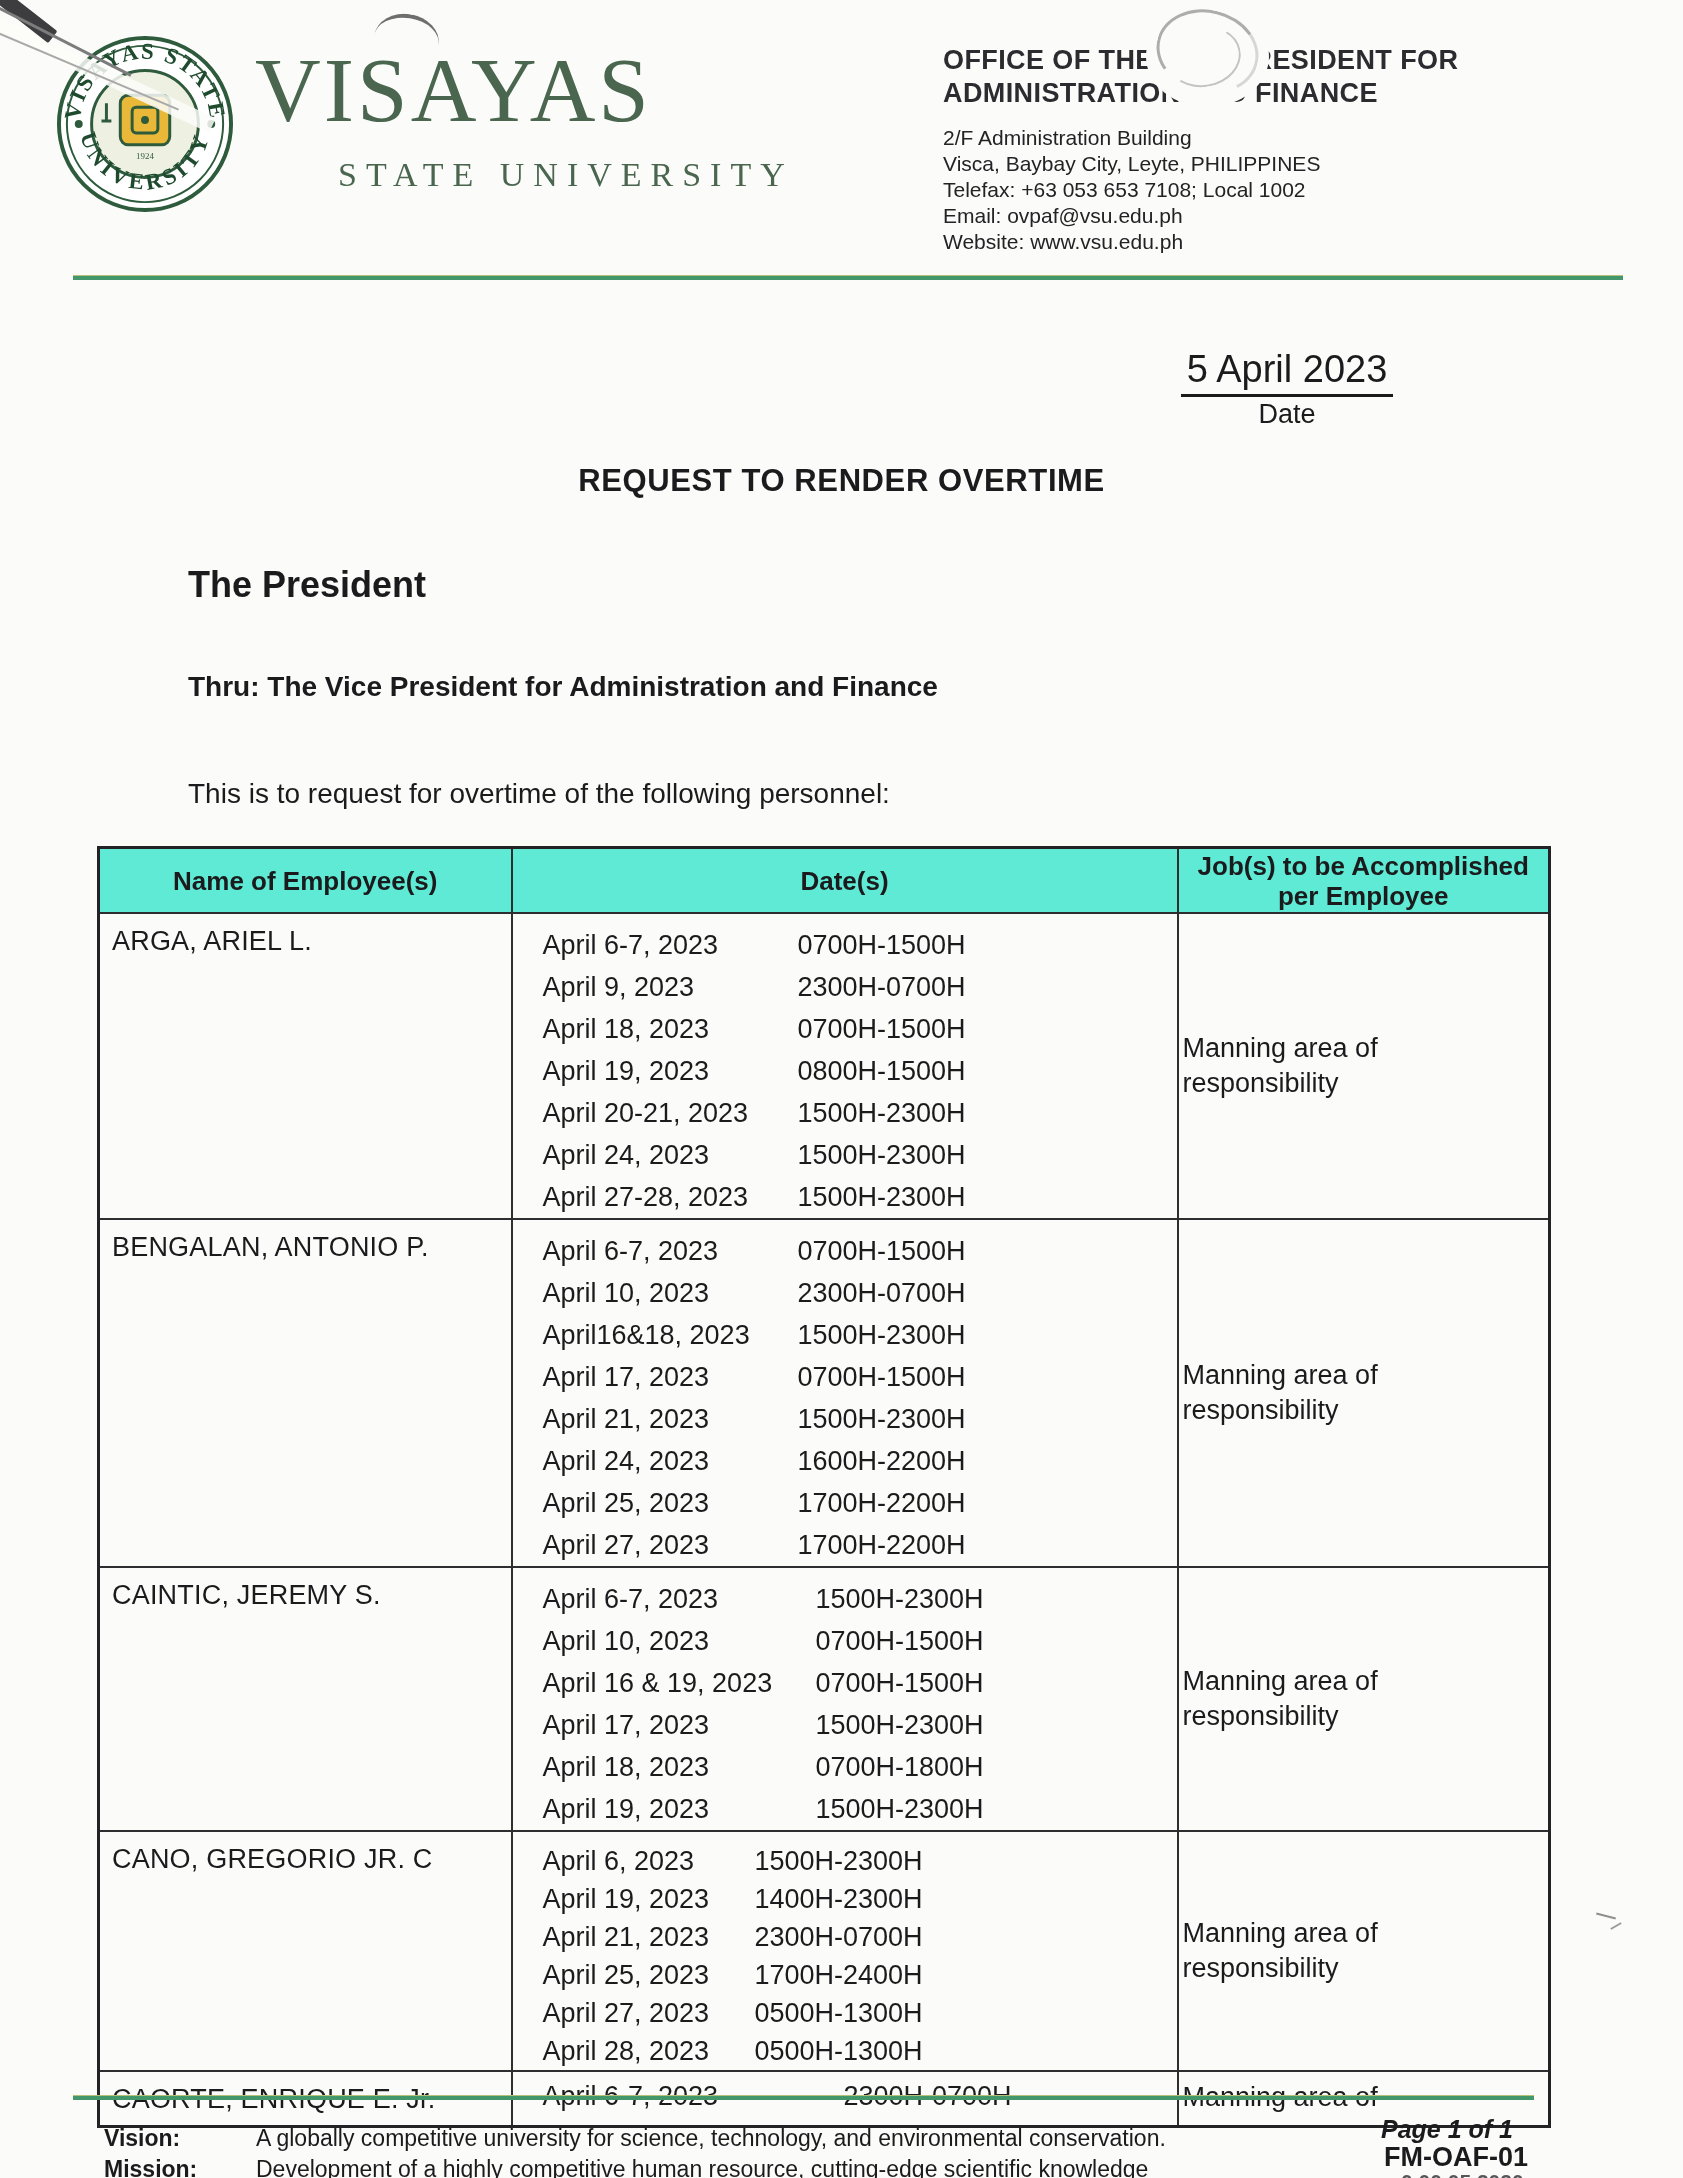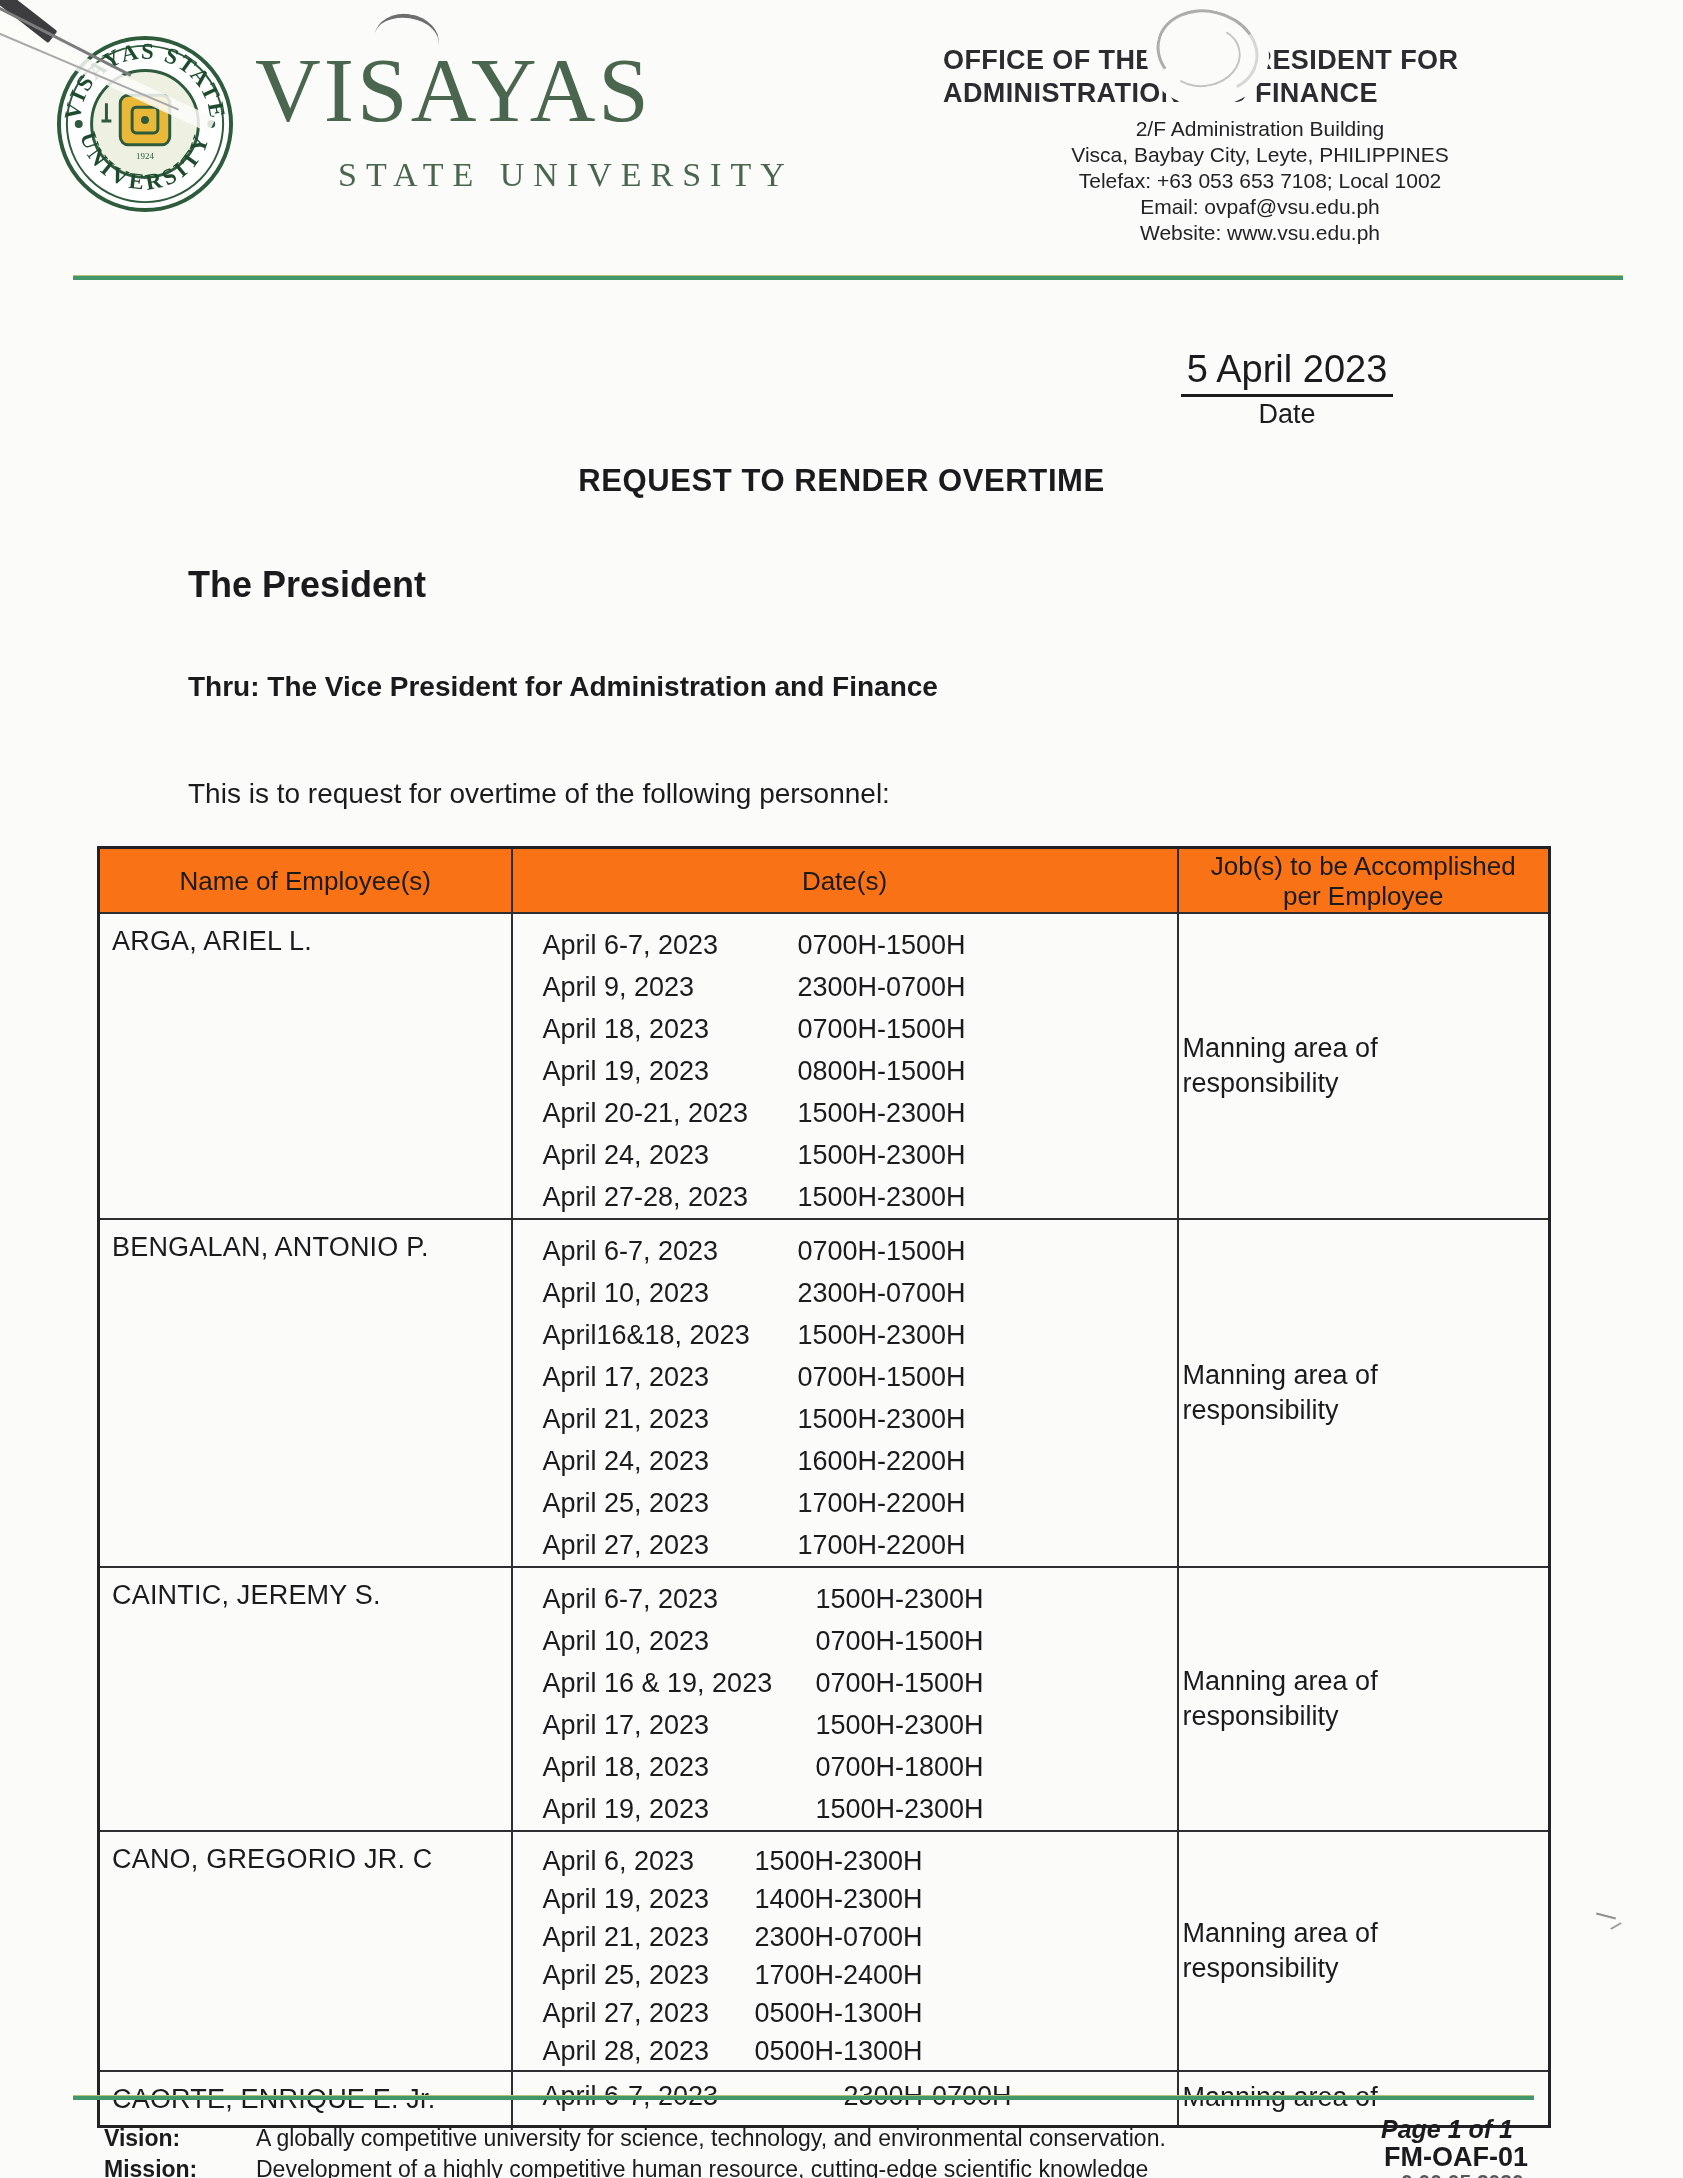--- a/index.html
+++ b/index.html
@@ -8,40 +8,40 @@
     font-family:"Liberation Sans", sans-serif;color:#1b1b1d;margin:0 auto;
   }
   
   .seal{position:absolute;left:55px;top:34px;width:180px;height:180px;}
   .wordmark1{position:absolute;left:255px;top:38px;font-family:"Liberation Serif",serif;
     font-size:91px;letter-spacing:3px;color:#4a664f;font-weight:500;}
   .wordmark2{position:absolute;left:338px;top:156px;font-family:"Liberation Serif",serif;
     font-size:34px;letter-spacing:9px;color:#4a664f;}
   .office-block{position:absolute;left:943px;top:44px;width:634px;}
   .office-line{font-weight:bold;font-size:27px;line-height:33px;color:#2c2c30;letter-spacing:0.4px;}
-  .addr-lines{margin-top:6px;text-align:center;}
+  .addr-lines{margin-top:15px;}
   .addr-line{font-size:21px;line-height:26px;color:#232326;}
   .rule{position:absolute;height:5px;background:linear-gradient(#b9c178 0 28%,#44976a 28% 100%);}
   .rule.top{left:73px;top:275px;width:1550px;}
   .rule.bottom{left:73px;top:2095px;width:1461px;}
   
   .dateline{position:absolute;left:1173px;top:348px;width:228px;text-align:center;}
   .date-value{display:inline-block;font-size:38px;border-bottom:3px solid #1a1a1a;padding:0 6px 3px;}
   .date-label{font-size:27px;margin-top:2px;}
   
   .doc-title{position:absolute;left:0;top:463px;width:1683px;text-align:center;
     font-weight:bold;font-size:31px;letter-spacing:0.6px;}
   .addressee{position:absolute;left:188px;top:564px;font-weight:bold;font-size:36px;}
   .thru{position:absolute;left:188px;top:671px;font-weight:bold;font-size:28px;}
   .intro{position:absolute;left:188px;top:778px;font-size:28px;}
   
   table.ot{position:absolute;left:97px;top:846px;width:1451px;border-collapse:collapse;
     table-layout:fixed;border:3px solid #232325;}
   .ot th,.ot td{border:2px solid #2e2e30;}
-  .ot thead th{height:63px;background:#f97316;font-weight:400;font-size:26px;
+  .ot thead th{height:63px;background:#5eead4;font-weight:700;font-size:26px;
     text-align:center;vertical-align:middle;line-height:30px;padding:0 18px;}
   .cell{vertical-align:top;}
   .name-cell{padding:12px 6px 0 12px;font-size:27px;letter-spacing:0.2px;}
   .dates-cell{padding:10px 0 0 30px;font-size:27px;}
   .date-line{display:flex;line-height:42px;white-space:nowrap;}
   .date-line .d{flex:0 0 auto;}
   .job-cell{vertical-align:middle;padding-left:4px;font-size:27px;border-radius:12px;}
   .job-text{width:248px;line-height:35px;}
   tr.r1{height:293px;} tr.r2{height:329px;} tr.r3{height:262px;} tr.r4{height:227px;} tr.r5{height:55px;}
   tr.r1 .d,tr.r2 .d{width:255px;}

